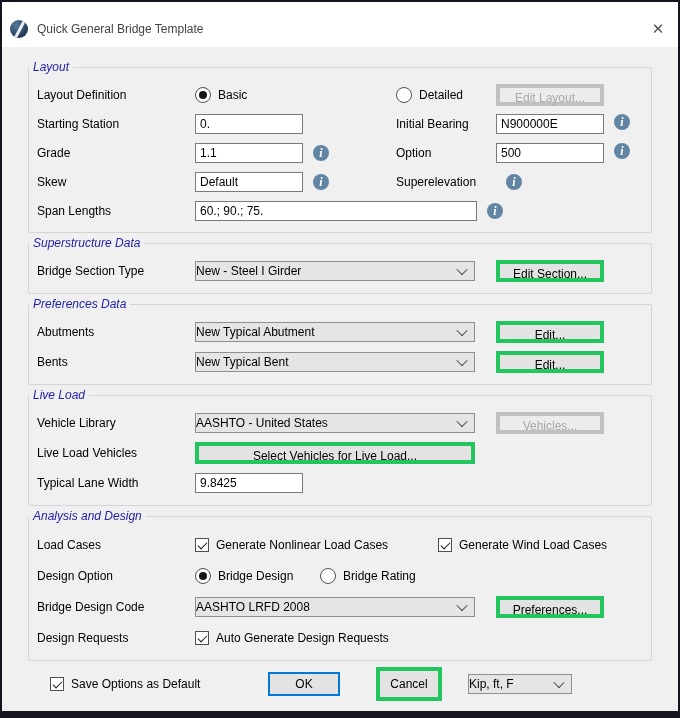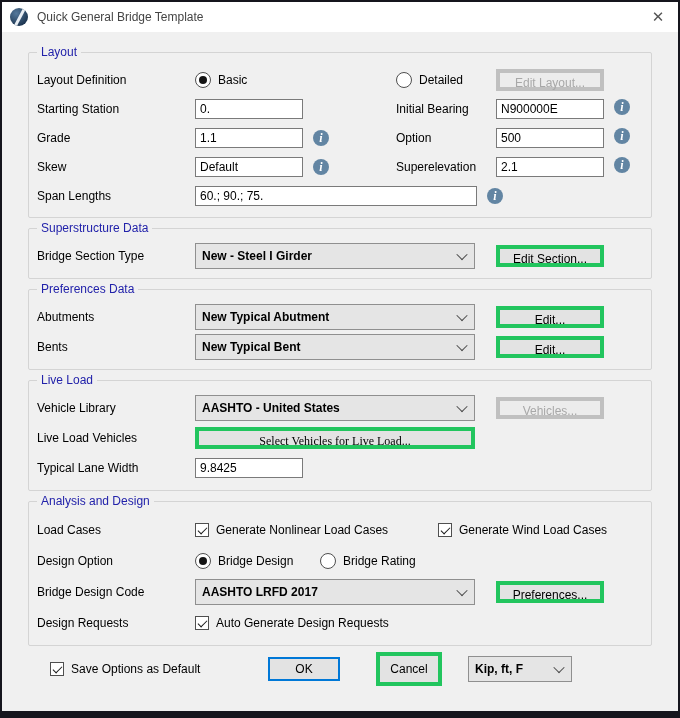--- a/index.html
+++ b/index.html
@@ -3,59 +3,59 @@
 <meta charset="utf-8">
 <style>
   html,body{margin:0;padding:0;background:#fff;}
   .window{
     width:680px;height:718px;box-sizing:border-box;position:relative;
     border:2px solid #15151d;border-bottom-width:7px;
     background:#f0f0f0;
     font-family:"Liberation Sans",sans-serif;font-size:12px;color:#000;
   }
   
-  .titlebar{height:30px;background:#ffffff;display:flex;align-items:center;padding:0 6px 0 8px;}
+  .titlebar{height:36px;background:#ffffff;display:flex;align-items:center;padding:9px 6px 0 8px;}
   .app-icon{
     width:18px;height:18px;border-radius:50%;flex:0 0 18px;position:relative;overflow:hidden;
     background:radial-gradient(circle at 35% 30%, #55799c 0%, var(--title-icon,#1c3550) 75%);
   }
   .app-icon::after{
     content:"";position:absolute;left:8px;top:-2px;width:3px;height:24px;background:#e8eef4;
     transform:rotate(28deg);
   }
   .title-text{margin-left:9px;color:#444;}
   .close-btn{margin-left:auto;width:28px;height:26px;display:flex;align-items:center;justify-content:center;
     color:#555;font-size:15px;cursor:default;}
   
   .client{padding:20px 26px 0;}
   .group{position:relative;border:1px solid #d4d4d4;border-radius:2px;padding:12px 8px 7px;margin-bottom:10px;background:transparent;}
-  .group-title{position:absolute;top:-8px;left:8px;background:#f0f0f0;padding:0 4px;color:var(--group-label,#2222aa);}
+  .group-title{position:absolute;top:-8px;left:0;background:#f0f0f0;padding:0 4px;color:var(--group-label,#2222aa);font-style:italic;}
   .row{display:flex;align-items:center;height:29px;}
   .row30{height:30px;}
   .row31{height:31px;}
   .lbl{flex:0 0 158px;}
   .fcol{flex:0 0 201px;display:flex;align-items:center;}
   .lbl2{flex:0 0 100px;}
   .f2{display:flex;align-items:flex-start;}
   
   .txt{width:108px;height:20px;box-sizing:border-box;border:1px solid #7a7a7a;background:#fff;
     padding:1px 4px;font:inherit;color:#000;}
   .txt.wide{width:282px;}
   .info{width:16px;height:16px;flex:0 0 16px;border-radius:50%;background:var(--info-icon,#6285a3);
     color:#fff;font-family:"Liberation Serif",serif;font-style:italic;font-weight:bold;
     font-size:12px;line-height:16px;text-align:center;margin-left:10px;}
-  .combo{width:280px;height:26px;box-sizing:border-box;border:1px solid #8f8f8f;background:#e5e5e5;
-    display:flex;align-items:center;padding:0 8px 0 6px;font-weight:bold;}
+  .combo{width:280px;height:20px;box-sizing:border-box;border:1px solid #8f8f8f;background:#e5e5e5;
+    display:flex;align-items:center;padding:0 8px 0 0;}
   .combo.small{width:104px;}
   .chev{margin-left:auto;width:7px;height:7px;border-right:1.6px solid #4a4a4a;border-bottom:1.6px solid #4a4a4a;
     transform:rotate(45deg) translate(-1px,-1px);}
   .btn{width:108px;height:22px;box-sizing:border-box;border:4px solid #22c55e;background:#e3e3e3;
     font:inherit;color:#000;text-align:center;line-height:20px;padding:0;}
   .btn.after-combo{margin-left:21px;}
-  .btn.wide280{width:280px;font-family:Liberation Serif, serif;}
+  .btn.wide280{width:280px;}
   .btn.disabled{color:#a8a8a8;border-color:#c0c0c0;background:#ececec;}
   .btn.ok{width:72px;height:24px;border:2px solid var(--ok-focus-border,#0078d7);line-height:20px;}
   .btn.cancel{width:66px;height:34px;}
   .opt{display:flex;align-items:center;}
   .opt .optlbl{margin-left:7px;}
   .radio{width:14px;height:14px;flex:0 0 14px;border:1px solid #4f4f4f;border-radius:50%;background:#fff;position:relative;}
   .radio.checked::after{content:"";position:absolute;left:3px;top:3px;width:8px;height:8px;border-radius:50%;background:#151515;}
   .cb{width:14px;height:14px;flex:0 0 14px;border:1px solid #4f4f4f;background:#fff;position:relative;box-sizing:border-box;}
   .cb.checked::after{content:"";position:absolute;left:2px;top:3px;width:8px;height:4px;
     border-left:1.7px solid #1a1a1a;border-bottom:1.7px solid #1a1a1a;transform:rotate(-45deg);}
@@ -124,21 +124,20 @@
       </div>
 
       <div class="row">
         <span class="lbl">Skew</span>
         <span class="fcol">
           <input class="txt" value="Default" style="">
           <span class="info">i</span>
         </span>
         <span class="lbl2">Superelevation</span>
         <span class="f2">
-          <input class="txt" value="2.1" style="">
           <span class="info">i</span>
         </span>
       </div>
 
       <div class="row">
         <span class="lbl">Span Lengths</span>
         <input class="txt wide" value="60.; 90.; 75." style="">
         <span class="info">i</span>
       </div>
     </div>
@@ -222,21 +221,21 @@
         </span>
         <span class="opt">
           <span class="radio"></span>
           <span class="optlbl">Bridge Rating</span>
         </span>
       </div>
 
       <div class="row row31">
         <span class="lbl">Bridge Design Code</span>
         <span class="combo">
-          <span>AASHTO LRFD 2017</span>
+          <span>AASHTO LRFD 2008</span>
           <span class="chev"></span>
         </span>
         <button class="btn after-combo">Preferences...</button>
       </div>
 
       <div class="row row31">
         <span class="lbl">Design Requests</span>
         <span class="opt">
           <span class="cb checked"></span>
           <span class="optlbl">Auto Generate Design Requests</span>

